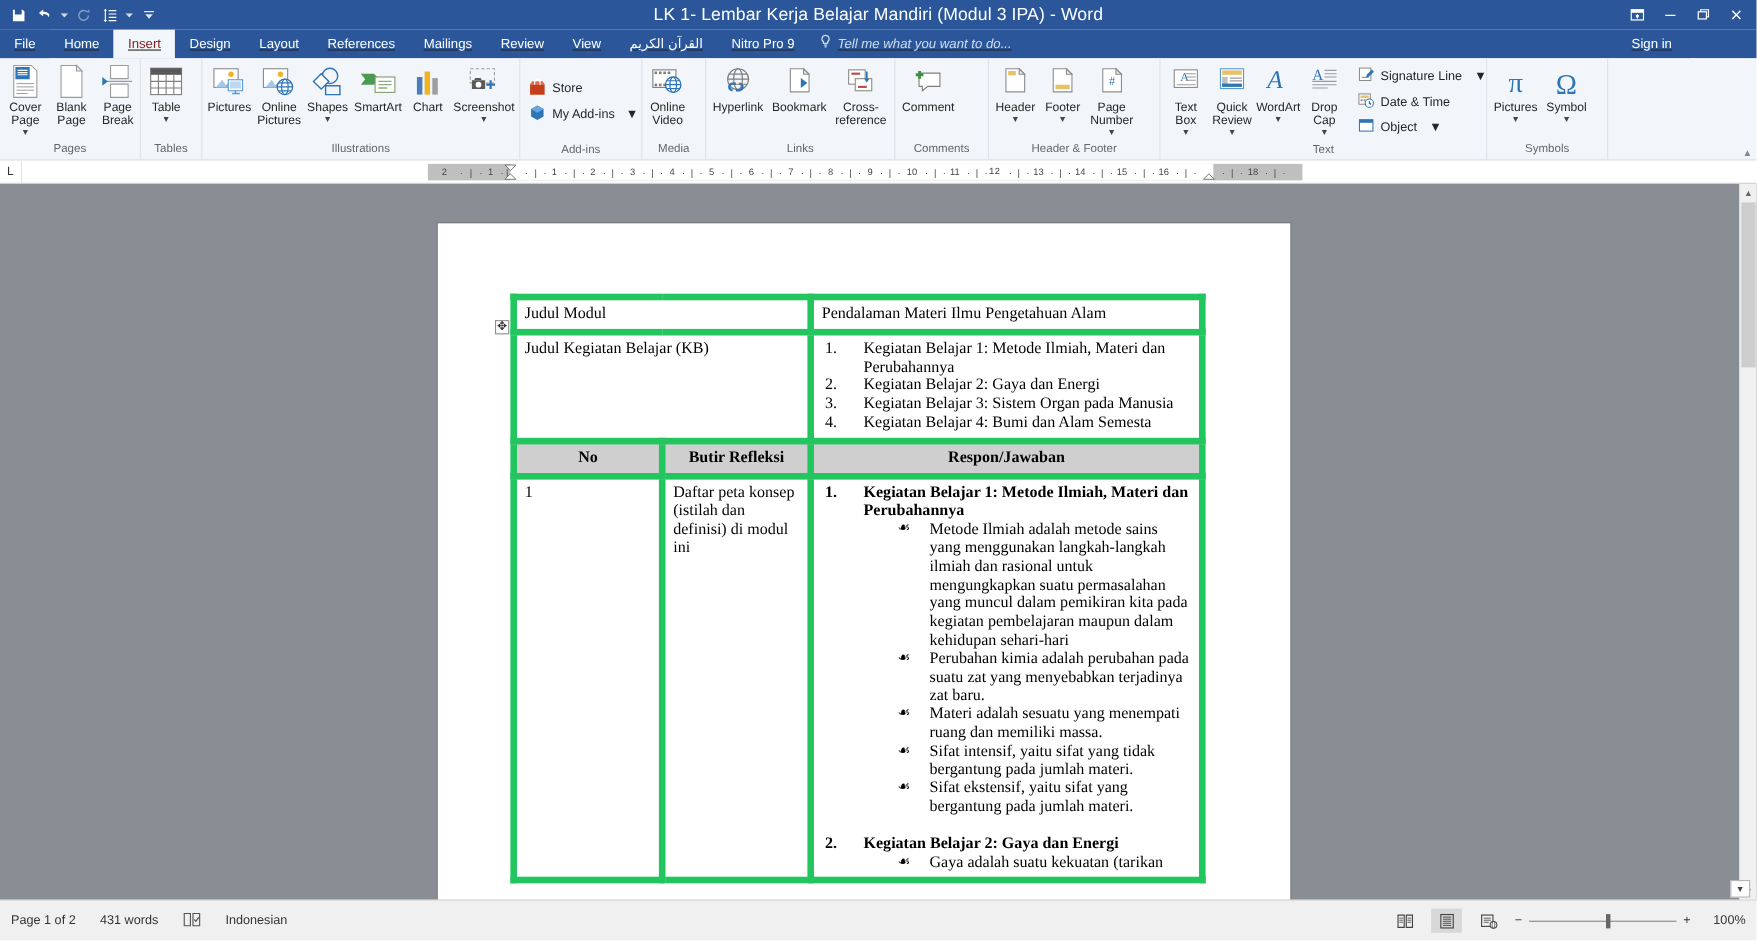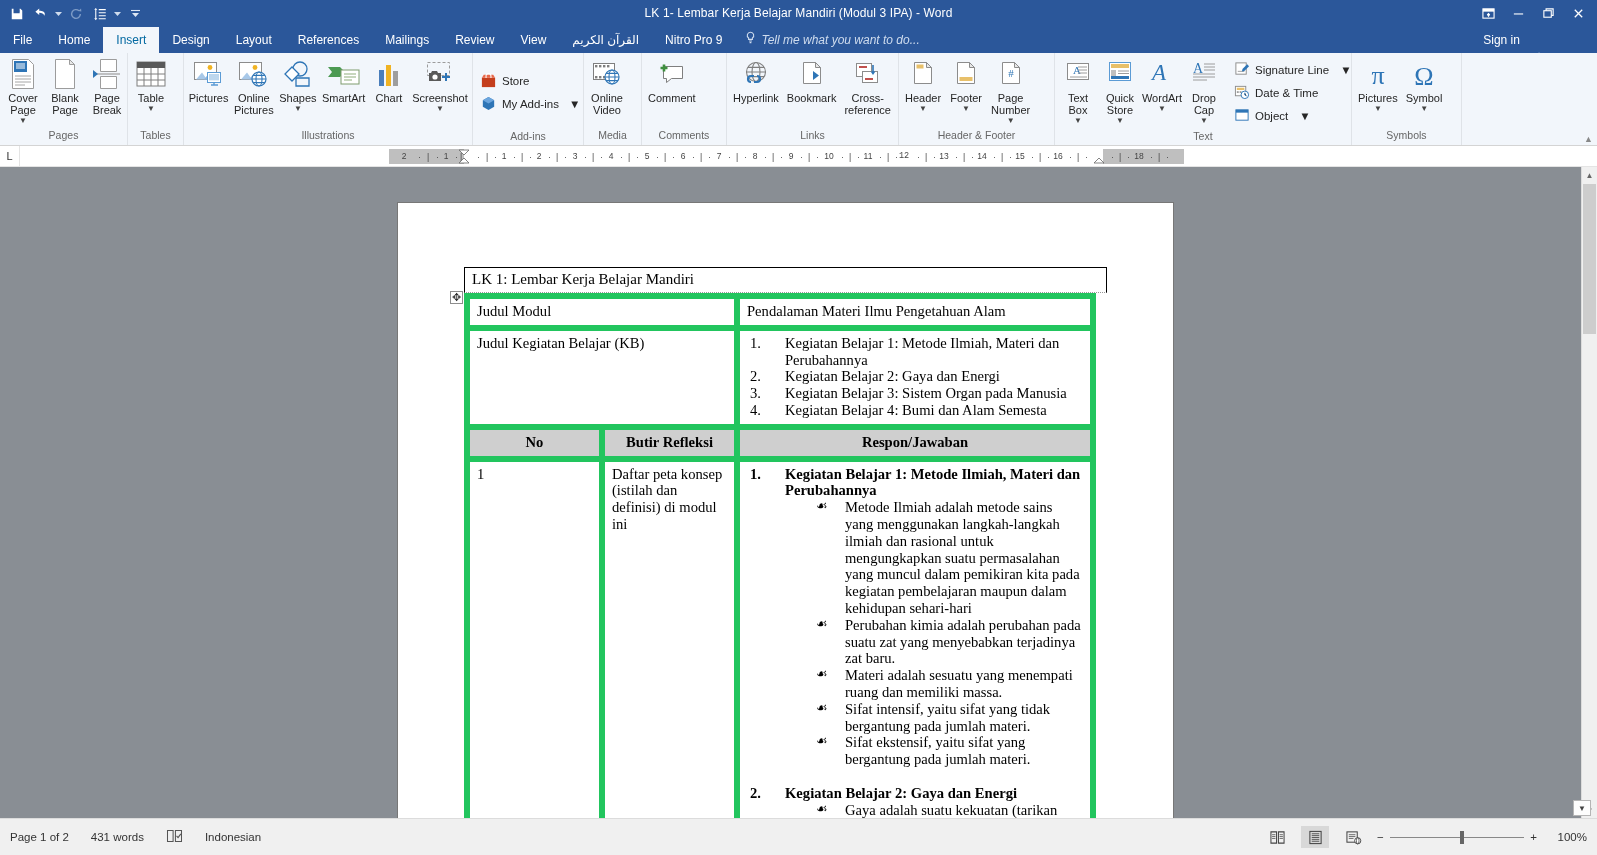--- a/index.html
+++ b/index.html
@@ -18,36 +18,36 @@
     display:flex;align-items:center;
   }
   .qat{display:flex;align-items:center;gap:2px;padding-left:6px;height:100%;}
   .qat-btn{
     width:22px;height:22px;display:flex;align-items:center;justify-content:center;
     cursor:default;
   }
   .qat-btn svg{display:block;}
   .qat-caret{width:9px;height:22px;display:flex;align-items:center;justify-content:center;}
   .title-text{
-    position:absolute;left:0;right:0;text-align:center;font-size:12px;
+    position:absolute;left:0;right:0;text-align:center;font-size:16px;
     line-height:27px;pointer-events:none;letter-spacing:.1px;
   }
   .win-ctrls{margin-left:auto;display:flex;height:100%;align-items:center;padding-right:4px;}
   .win-btn{width:30px;height:27px;display:flex;align-items:center;justify-content:center;}
 
   
   .tabrow{
-    height:26px;background:#2b579a;display:flex;align-items:center;position:relative;
+    height:26px;background:#2b579a;display:flex;align-items:center;position:relative;text-decoration:underline;
   }
   .tab{
     font-size:12px;color:#fff;padding:0 13px;height:26px;line-height:26px;
     white-space:nowrap;
   }
   .tab.file{background:#2b579a;}
-  .tab.active{background:#f2f6fb;color:#0369a1;}
+  .tab.active{background:#f2f6fb;color:#7f1d1d;}
   .tellme{
     display:flex;align-items:center;gap:5px;color:#cfdcee;font-size:12px;
     padding:0 10px;height:26px;line-height:26px;font-style:italic;
   }
   .acct{margin-left:auto;display:flex;align-items:center;gap:14px;padding-right:12px;
     height:26px;color:#fff;font-size:12px;}
   .share{display:flex;align-items:center;gap:5px;margin-top:40px;}
 
   
   .ribbon{
@@ -479,35 +479,20 @@
               <path stroke="#2e75b6" stroke-width="1.1" d="M14.2 17h13.6M15.2 13.4h11.6M15.2 20.6h11.6"></path>
             </svg>
         </span>
         <span class="lbl">Online
 Video</span>
       </div>
     </div>
     <div class="rgroup-label">Media</div>
   </div>
 
-  <div class="rgroup" style="width:85px;">
-    <div class="rgroup-body">
-      <div class="bigbtn">
-        <span class="ic">
-          <svg width="30" height="30" viewBox="0 0 30 30">
-              <path fill="#fff" stroke="#7f7f7f" d="M6.5 6.5h19v12h-11l-5 4v-4h-3z"></path>
-              <path stroke="#3f8f3f" stroke-width="2.6" d="M7 4.5v7M3.5 8h7"></path>
-            </svg>
-        </span>
-        <span class="lbl">Comment</span>
-      </div>
-    </div>
-    <div class="rgroup-label">Comments</div>
-  </div>
-
   <div class="rgroup" style="width:172px;">
     <div class="rgroup-body">
       <div class="bigbtn">
         <span class="ic">
           <svg width="32" height="30" viewBox="0 0 32 30">
               <circle cx="16" cy="12" r="9.5" fill="none" stroke="#7f7f7f" stroke-width="1.1"></circle>
               <ellipse cx="16" cy="12" rx="4" ry="9.5" fill="none" stroke="#7f7f7f" stroke-width="1.1"></ellipse>
               <path stroke="#7f7f7f" stroke-width="1.1" d="M6.6 12h18.8M8 7.4h16M8 16.6h16"></path>
               <path fill="none" stroke="#2e75b6" stroke-width="2.2" d="M11 22a3 3 0 0 1 0-6h3M17 16a3 3 0 0 1 0 6h-3"></path>
             </svg>
@@ -533,20 +518,35 @@
               <rect x="12" y="18" width="8" height="2" fill="#c0504d"></rect>
               <path fill="none" stroke="#2e75b6" stroke-width="1.6" d="M20 5v8"></path>
               <path fill="#2e75b6" d="M20 15l-2.4-3.4h4.8z"></path>
             </svg>
         </span>
         <span class="lbl">Cross-
 reference</span>
       </div>
     </div>
     <div class="rgroup-label">Links</div>
+  </div>
+
+  <div class="rgroup" style="width:85px;">
+    <div class="rgroup-body">
+      <div class="bigbtn">
+        <span class="ic">
+          <svg width="30" height="30" viewBox="0 0 30 30">
+              <path fill="#fff" stroke="#7f7f7f" d="M6.5 6.5h19v12h-11l-5 4v-4h-3z"></path>
+              <path stroke="#3f8f3f" stroke-width="2.6" d="M7 4.5v7M3.5 8h7"></path>
+            </svg>
+        </span>
+        <span class="lbl">Comment</span>
+      </div>
+    </div>
+    <div class="rgroup-label">Comments</div>
   </div>
 
   <div class="rgroup" style="width:156px;">
     <div class="rgroup-body">
       <div class="bigbtn">
         <span class="ic">
           <svg width="26" height="30" viewBox="0 0 26 30">
               <path fill="#fff" stroke="#8c8c8c" d="M4.5 2.5h12l5 5v16h-17z"></path>
               <path fill="#e8e8e8" stroke="#8c8c8c" d="M16.5 2.5l5 5h-5z"></path>
               <rect x="6.5" y="4.5" width="7" height="4" fill="#e8c06a"></rect>
@@ -604,21 +604,21 @@
               <rect x="3.5" y="2.5" width="21" height="18" fill="#fff" stroke="#5b9bd5"></rect>
               <rect x="5" y="4" width="18" height="4" fill="#e8c06a"></rect>
               <rect x="5" y="10" width="5" height="8" fill="#bfbfbf"></rect>
               <g stroke="#9c9c9c">
                 <path d="M12 11h11M12 13.5h11"></path>
               </g>
               <rect x="5" y="16" width="18" height="3" fill="#2e75b6"></rect>
             </svg>
         </span>
         <span class="lbl">Quick
-Store</span>
+Review</span>
         <span class="dd">▼</span>
       </div>
       <div class="bigbtn">
         <span class="ic">
           <svg width="28" height="30" viewBox="0 0 28 30">
               <text x="4" y="20" font-size="23" fill="#2e75b6" font-style="italic" font-family="Liberation Serif, serif">A</text>
             </svg>
         </span>
         <span class="lbl">WordArt</span>
         <span class="dd">▼</span>
@@ -811,21 +811,20 @@
   </div>
 </div>
 
 <div class="docarea">
   <div class="page">
     <div class="doc">
 
       <div style="position:relative;">
         <div class="tblmark">✥</div>
 
-        <div class="sect-title">LK 1: Lembar Kerja Belajar Mandiri</div>
 
         <table class="wtbl">
           <tbody>
               <tr>
             <td colspan="2" style="width:270px;">Judul Modul</td>
             <td>Pendalaman Materi Ilmu Pengetahuan Alam</td>
           </tr>
           <tr>
             <td colspan="2" style="width:270px;">Judul Kegiatan Belajar (KB)</td>
             <td>

